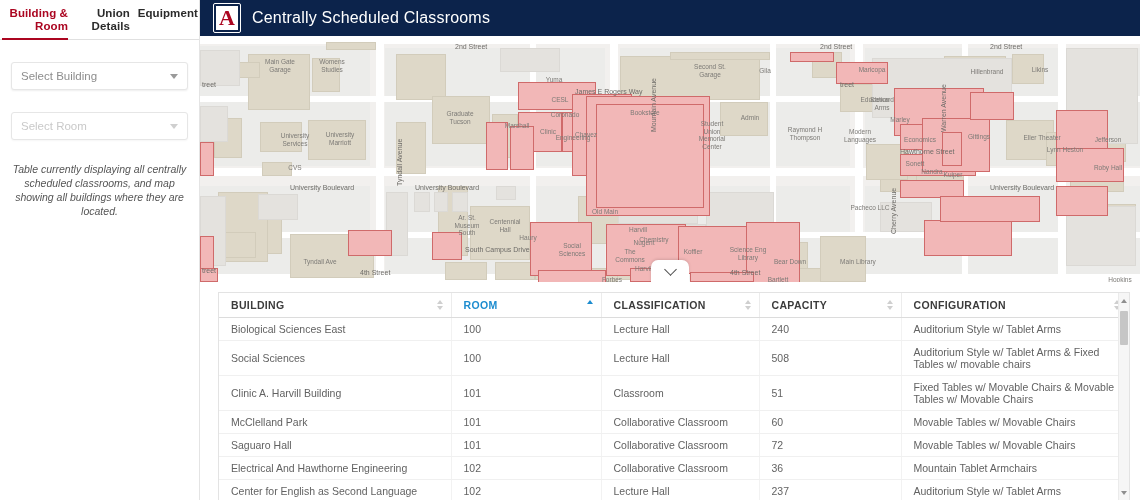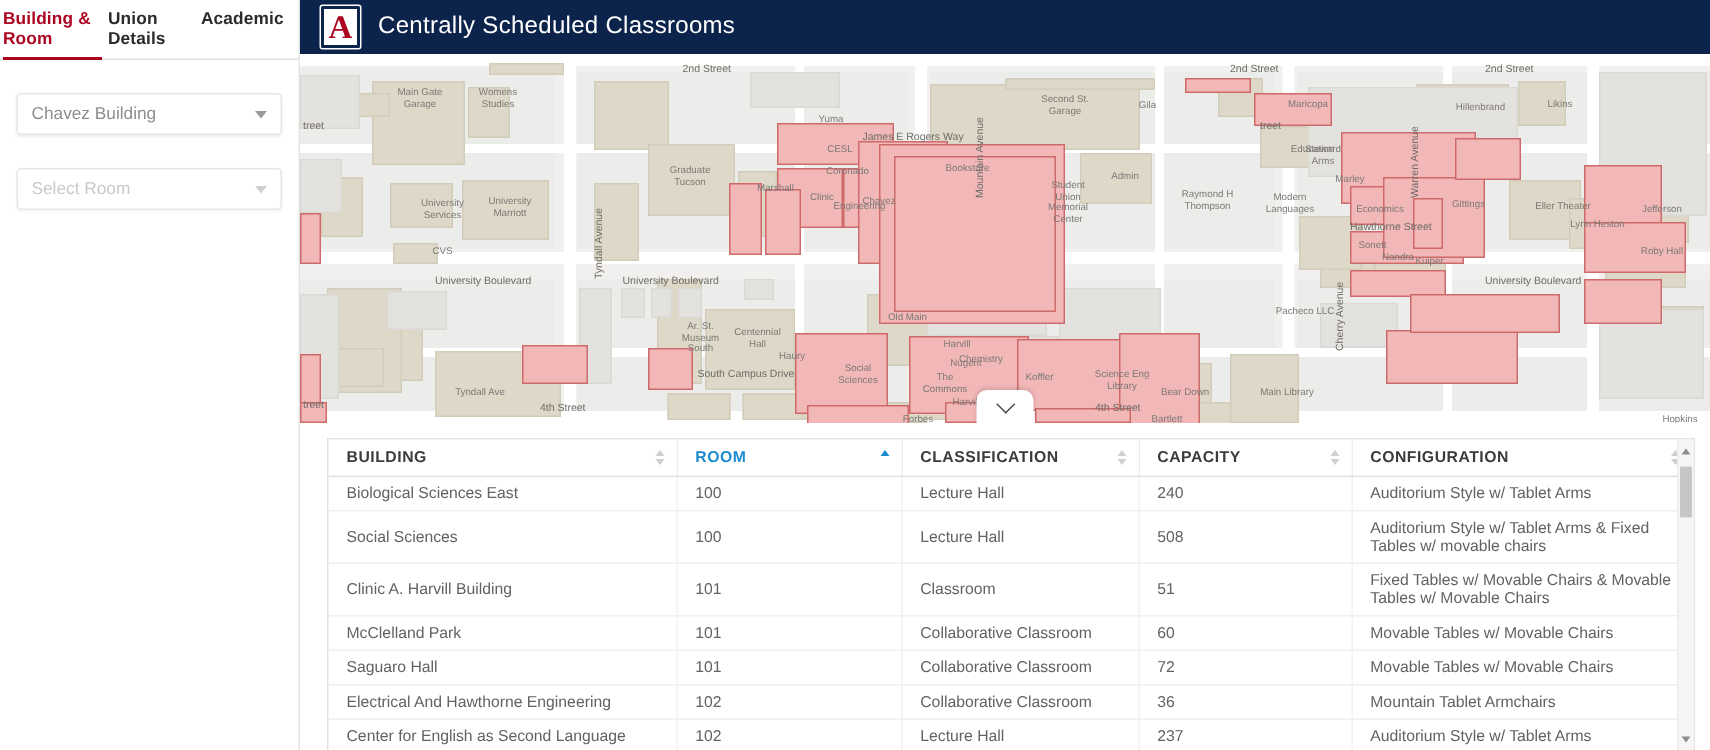--- a/index.html
+++ b/index.html
@@ -21,21 +21,21 @@
     flex: 0 0 200px;
     position: relative;
   }
   .tabs {
     display: flex; align-items: flex-start;
     height: 40px;
     border-bottom: 1px solid #e0e0e0;
   }
   .tab {
     flex: 1 1 auto;
-    text-align: left;
+    text-align: right;
     font-size: 11.5px;
     font-weight: bold;
     color: #2b2b2b;
     line-height: 13px;
     padding: 7px 2px 0 2px;
     height: 40px;
     position: relative;
     cursor: pointer;
     letter-spacing: .1px;
   }
@@ -259,35 +259,36 @@
   <div class="sidebar">
 
     <div class="tabs">
       <div class="tab tab-1 active">
         <span>Building &amp; Room</span>
       </div>
       <div class="tab tab-2">
         <span>Union Details</span>
       </div>
       <div class="tab tab-3">
-        <span>Academic</span>
+        <span>Equipment</span>
       </div>
     </div>
 
     <div class="select-wrap">
       <div class="select-box">
-        <span>Chavez Building</span>
+        <span>Select Building</span>
         <span class="caret"></span>
       </div>
       <div class="select-box disabled">
         <span>Select Room</span>
         <span class="caret"></span>
       </div>
     </div>
 
+    <div class="side-note">Table currently displaying all centrally scheduled classrooms, and map showing all buildings where they are located.</div>
   </div>
 
   <div class="right">
 
     <div class="appbar">
       <div class="ua-logo">
         <span>A</span>
       </div>
       <div class="appbar-title">Centrally Scheduled Classrooms</div>
     </div>

